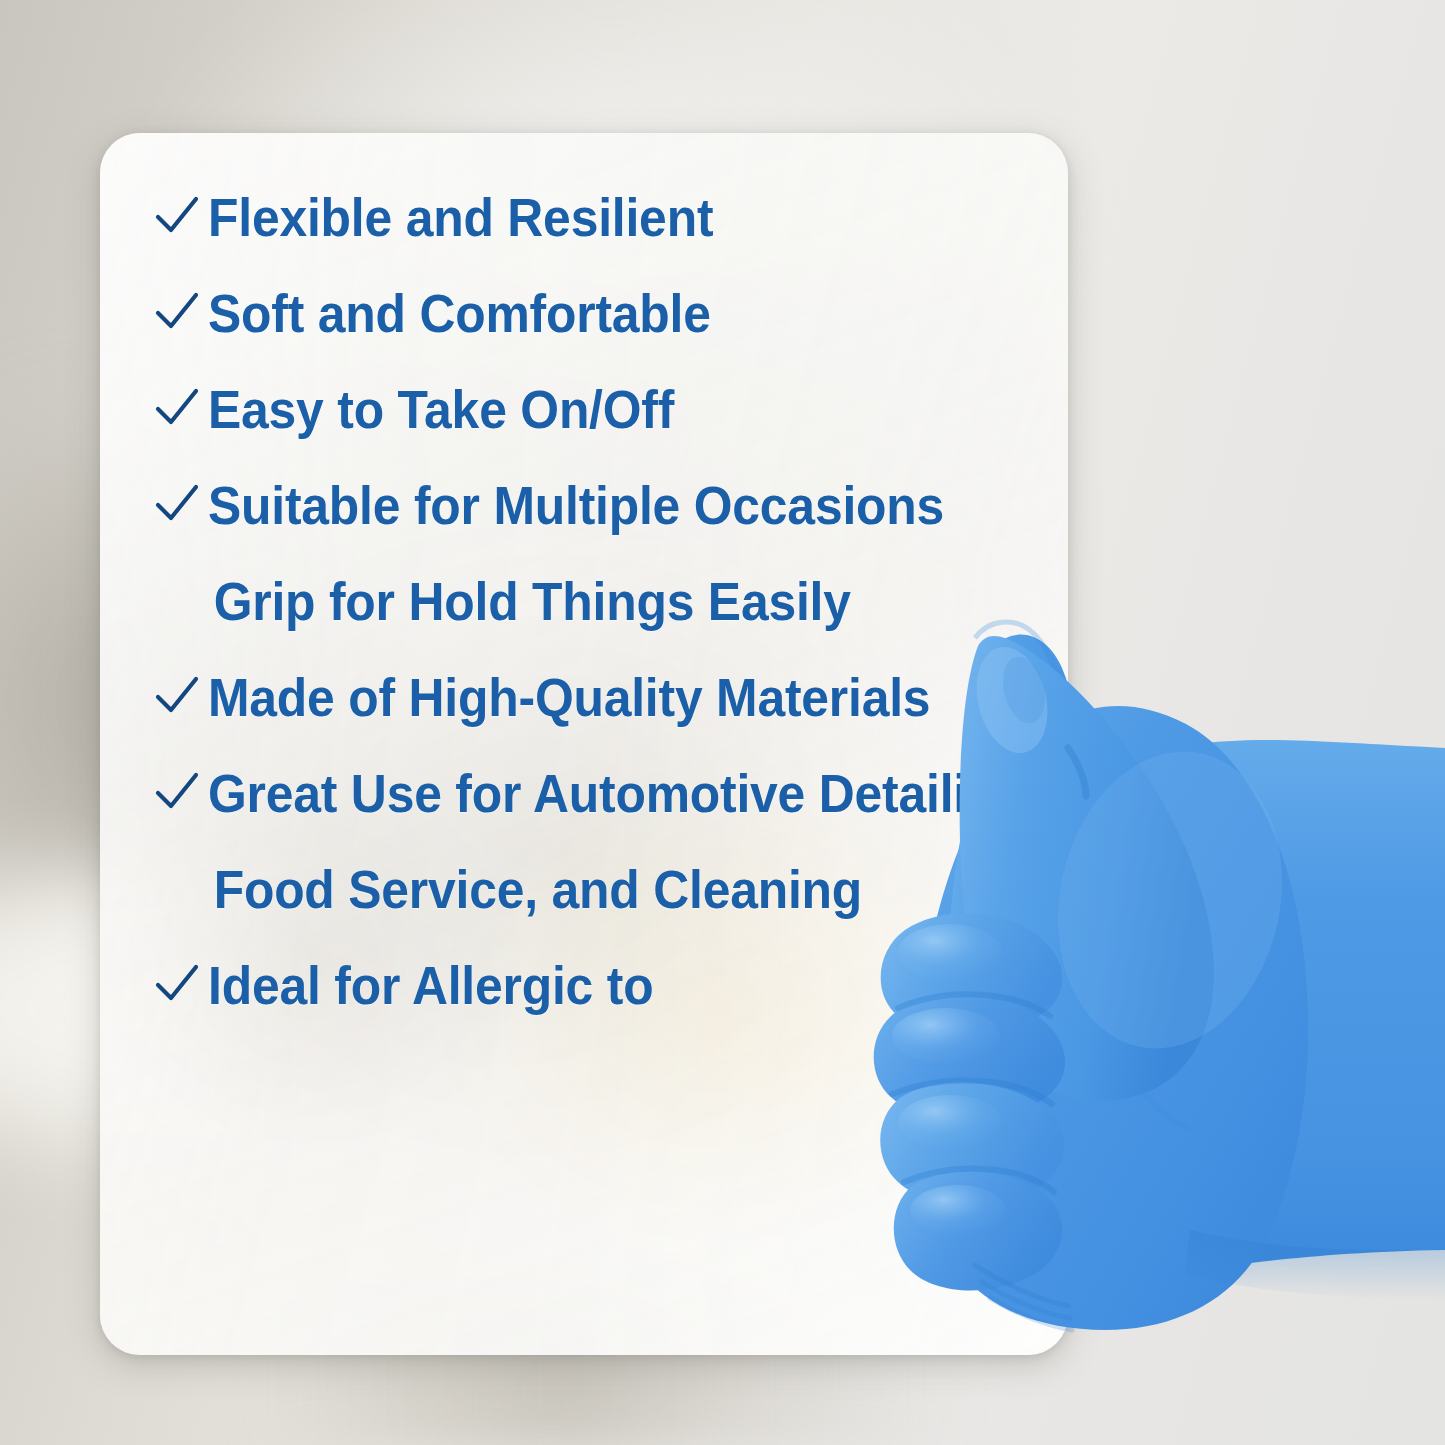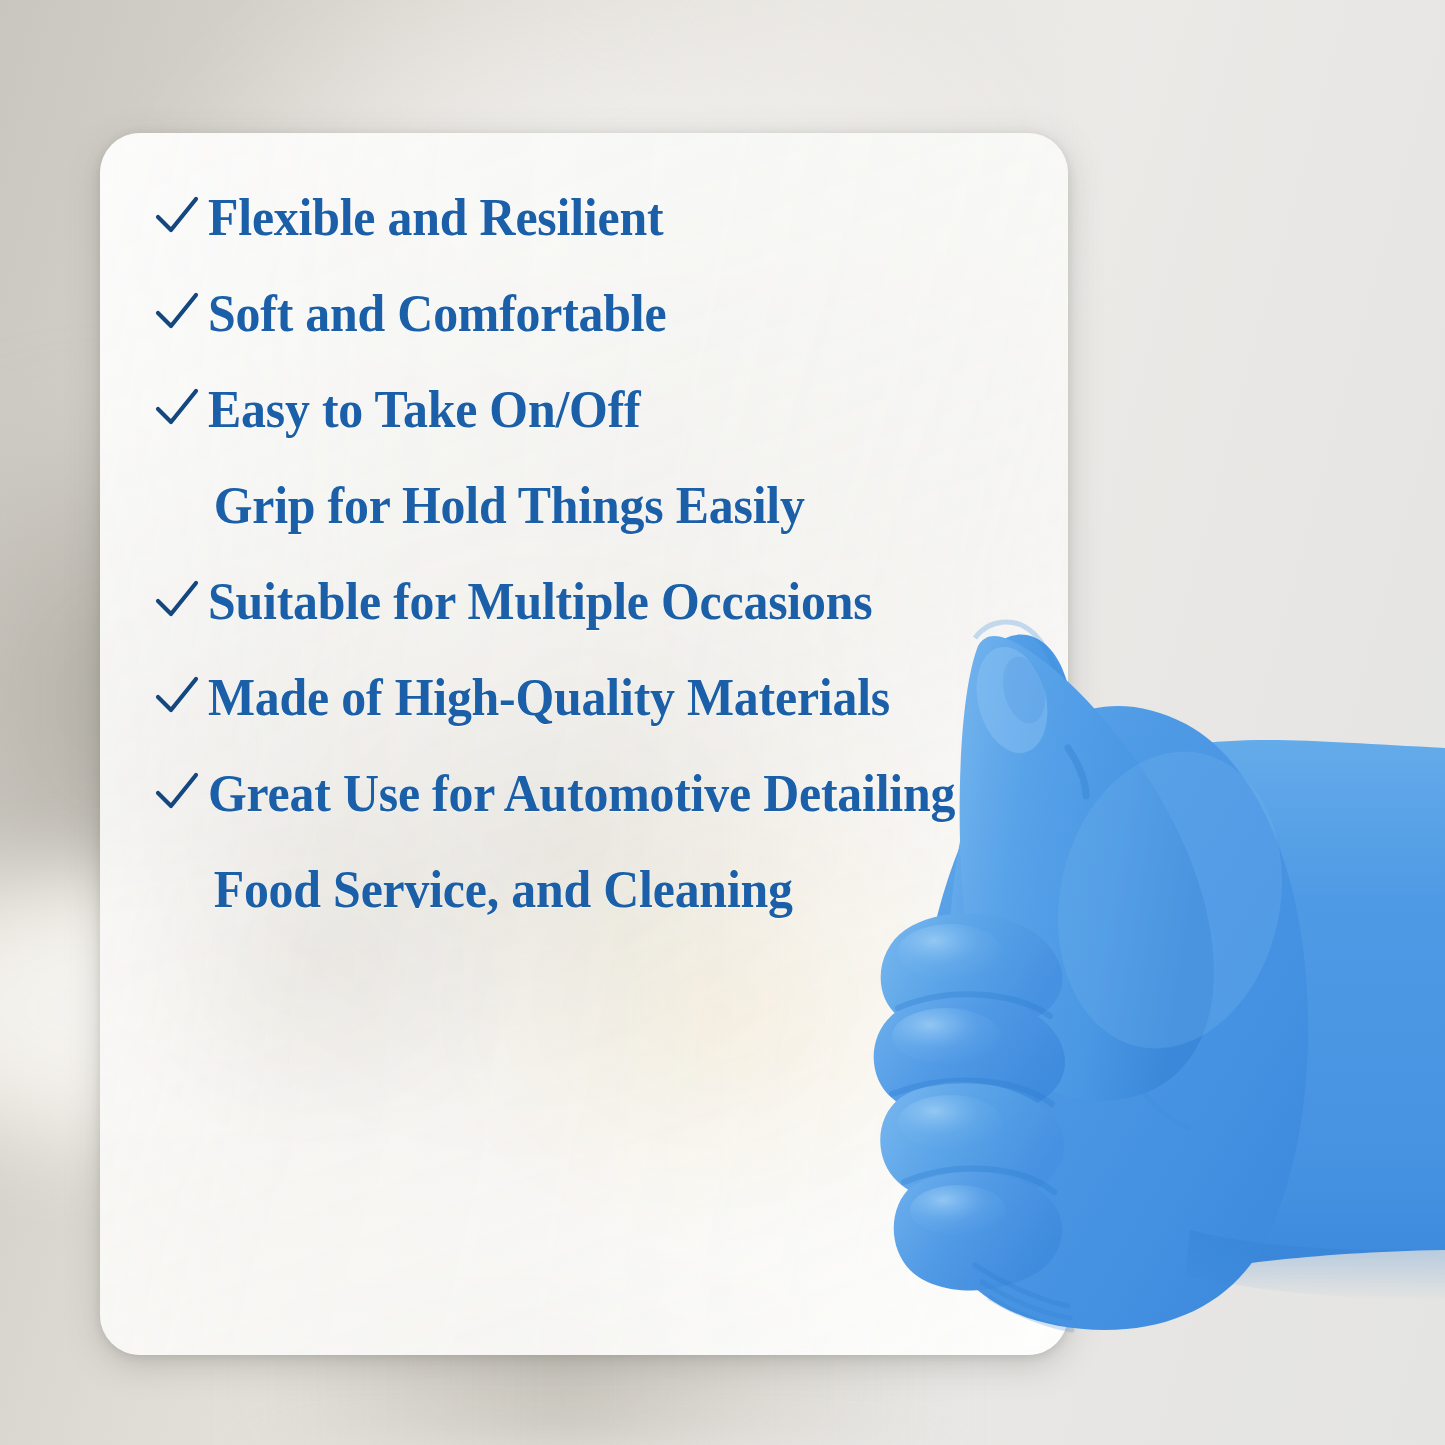--- a/index.html
+++ b/index.html
@@ -139,21 +139,20 @@
     pointer-events: none;
   }
 
   
   .list {
     position: absolute;
     left: 46px;
     top: 36px;
     right: 0;
     bottom: 0;
-    font-family: Liberation Serif, serif;
   }
   .list-row {
     position: relative;
     height: 96px;
     display: flex;
     align-items: center;
   }
   .check-icon {
     width: 62px;
     flex: 0 0 62px;
@@ -225,58 +224,66 @@
         </div>
         <div class="list-row">
           <span class="check-icon">
             <svg width="48" height="48" viewBox="0 0 48 48" aria-hidden="true">
               <path d="M5 24 L18 37 L43 6" fill="none" stroke="currentColor" stroke-width="4.2" stroke-linecap="round" stroke-linejoin="round"></path>
             </svg>
           </span>
           <span class="row-label">Easy to Take On/Off</span>
         </div>
         <div class="list-row">
+          <span class="check-icon">
+            <svg width="48" height="48" viewBox="0 0 48 48" aria-hidden="true">
+              <path d="M5 24 L18 37 L43 6" fill="none" stroke="currentColor" stroke-width="4.2" stroke-linecap="round" stroke-linejoin="round"></path>
+            </svg>
+          </span>
+          <span class="row-label">Suitable for Multiple Occasions</span>
+        </div>
+        <div class="list-row">
           <span class="check-icon blank">
             <svg width="48" height="48" viewBox="0 0 48 48" aria-hidden="true">
               <path d="M5 24 L18 37 L43 6" fill="none" stroke="currentColor" stroke-width="4.2" stroke-linecap="round" stroke-linejoin="round"></path>
             </svg>
           </span>
           <span class="row-label indent">Grip for Hold Things Easily</span>
         </div>
         <div class="list-row">
           <span class="check-icon">
             <svg width="48" height="48" viewBox="0 0 48 48" aria-hidden="true">
               <path d="M5 24 L18 37 L43 6" fill="none" stroke="currentColor" stroke-width="4.2" stroke-linecap="round" stroke-linejoin="round"></path>
             </svg>
           </span>
-          <span class="row-label">Suitable for Multiple Occasions</span>
-        </div>
-        <div class="list-row">
-          <span class="check-icon">
-            <svg width="48" height="48" viewBox="0 0 48 48" aria-hidden="true">
-              <path d="M5 24 L18 37 L43 6" fill="none" stroke="currentColor" stroke-width="4.2" stroke-linecap="round" stroke-linejoin="round"></path>
-            </svg>
-          </span>
           <span class="row-label">Made of High-Quality Materials</span>
         </div>
         <div class="list-row">
           <span class="check-icon">
             <svg width="48" height="48" viewBox="0 0 48 48" aria-hidden="true">
               <path d="M5 24 L18 37 L43 6" fill="none" stroke="currentColor" stroke-width="4.2" stroke-linecap="round" stroke-linejoin="round"></path>
             </svg>
           </span>
           <span class="row-label">Great Use for Automotive Detailing</span>
         </div>
         <div class="list-row">
           <span class="check-icon blank">
             <svg width="48" height="48" viewBox="0 0 48 48" aria-hidden="true">
               <path d="M5 24 L18 37 L43 6" fill="none" stroke="currentColor" stroke-width="4.2" stroke-linecap="round" stroke-linejoin="round"></path>
             </svg>
           </span>
           <span class="row-label indent">Food Service, and Cleaning</span>
+        </div>
+        <div class="list-row">
+          <span class="check-icon">
+            <svg width="48" height="48" viewBox="0 0 48 48" aria-hidden="true">
+              <path d="M5 24 L18 37 L43 6" fill="none" stroke="currentColor" stroke-width="4.2" stroke-linecap="round" stroke-linejoin="round"></path>
+            </svg>
+          </span>
+          <span class="row-label">Ideal for Allergic to</span>
         </div>
       </div>
   </div>
 
   <div class="hand-wrap">
     <svg width="1445" height="1445" viewBox="0 0 1445 1445" xmlns="http://www.w3.org/2000/svg">
       <defs>
         <linearGradient id="gThumb" x1="0" y1="0" x2="1" y2="0.3">
           <stop offset="0%" stop-color="#74b4ee"></stop>
           <stop offset="32%" stop-color="#57a2e8"></stop>

